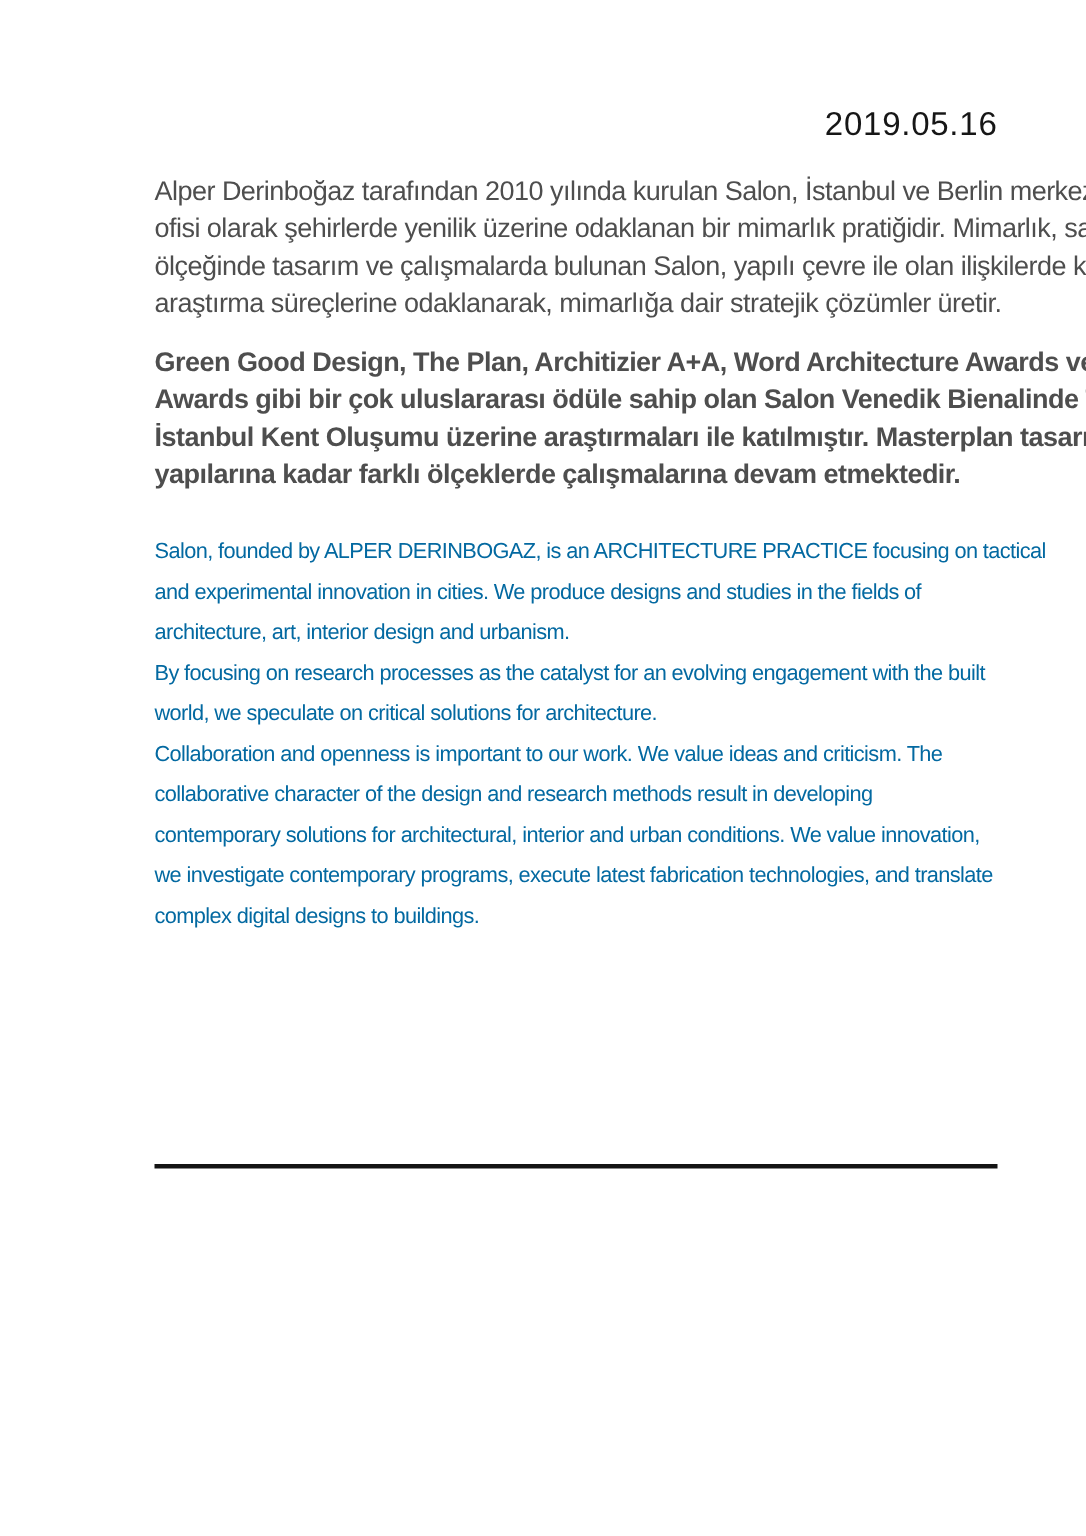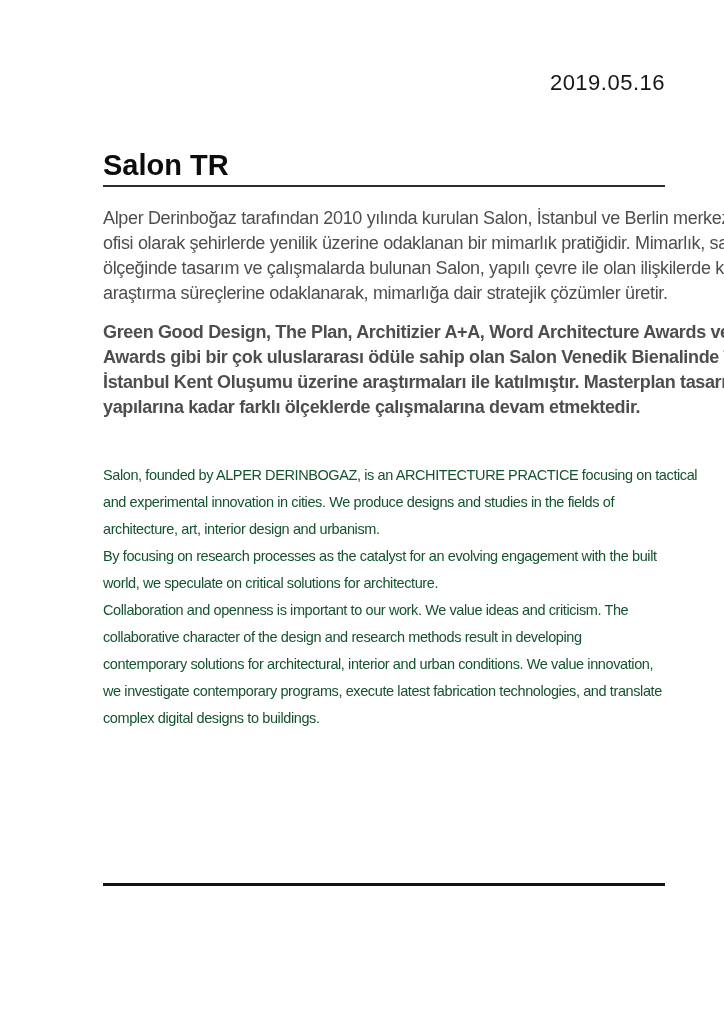--- a/index.html
+++ b/index.html
@@ -54,41 +54,40 @@
     color: #4e4e4e;
   }
   .tr-text.para1 {
     margin-top: 19px;
   }
   .tr-text.para2 {
     margin-top: 14px;
     font-weight: bold;
   }
   .en-text {
-    margin-top: 42px;
+    margin-top: 26px;
     font-size: 14.5px;
     line-height: 27px;
     letter-spacing: -0.4px;
-    color: #14532d;
+    color: #0369a1;
   }
   .footer-rule {
     margin-top: 151px;
     height: 0;
     border-top: 3px solid #141414;
   }
 </style>
 </head>
 <body>
 
 <div class="page">
   <div class="content">
 
     <div class="doc-date">2019.05.16</div>
 
-    <h1 class="doc-heading">Salon TR</h1>
 
     <p class="body-text tr-text para1">Alper Derinboğaz tarafından 2010 yılında kurulan Salon, İstanbul ve Berlin merkezli bir tasarım
 ofisi olarak şehirlerde yenilik üzerine odaklanan bir mimarlık pratiğidir. Mimarlık, sanat ve kent
 ölçeğinde tasarım ve çalışmalarda bulunan Salon, yapılı çevre ile olan ilişkilerde katalizör olan
 araştırma süreçlerine odaklanarak, mimarlığa dair stratejik çözümler üretir.</p>
 
     <p class="body-text tr-text para2">Green Good Design, The Plan, Architizier A+A, Word Architecture Awards ve German Design
 Awards gibi bir çok uluslararası ödüle sahip olan Salon Venedik Bienalinde Türkiye yi temsilen
 İstanbul Kent Oluşumu üzerine araştırmaları ile katılmıştır. Masterplan tasarımından müze
 yapılarına kadar farklı ölçeklerde çalışmalarına devam etmektedir.</p>

